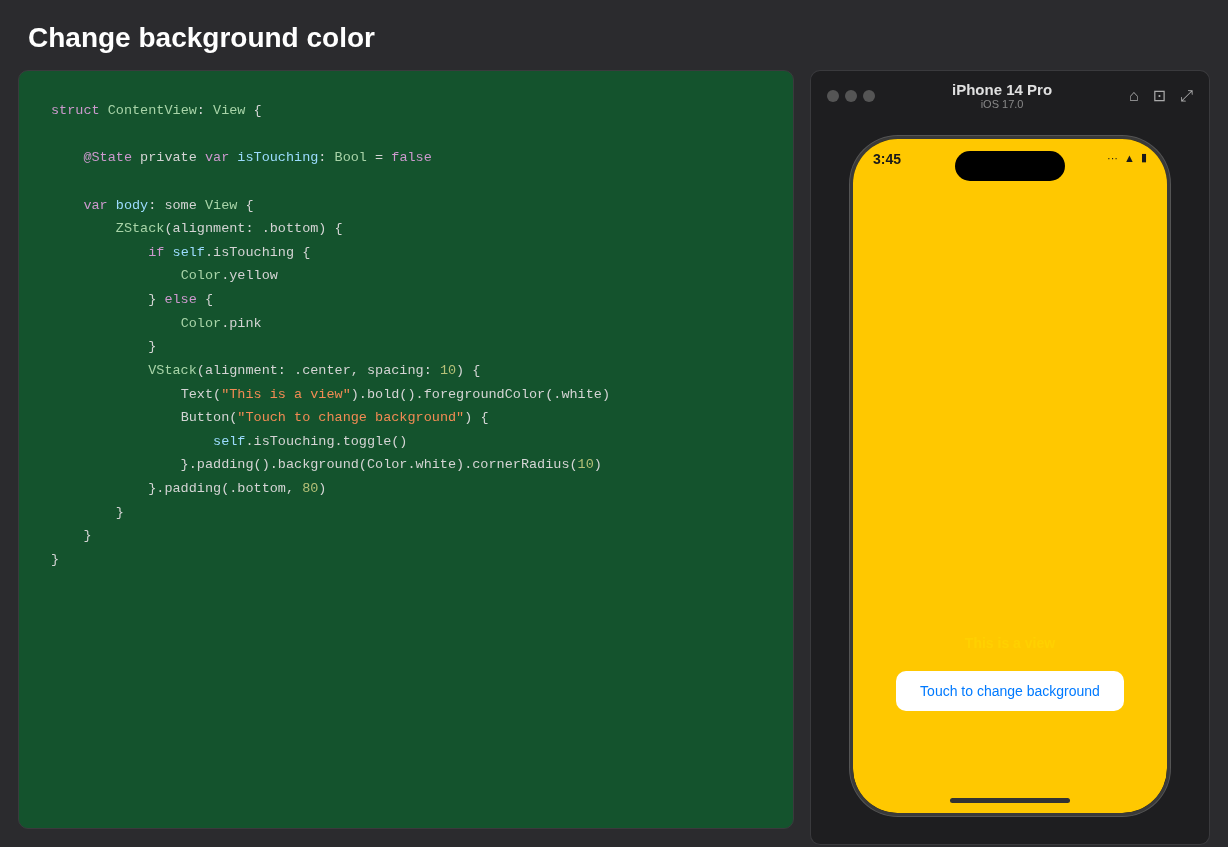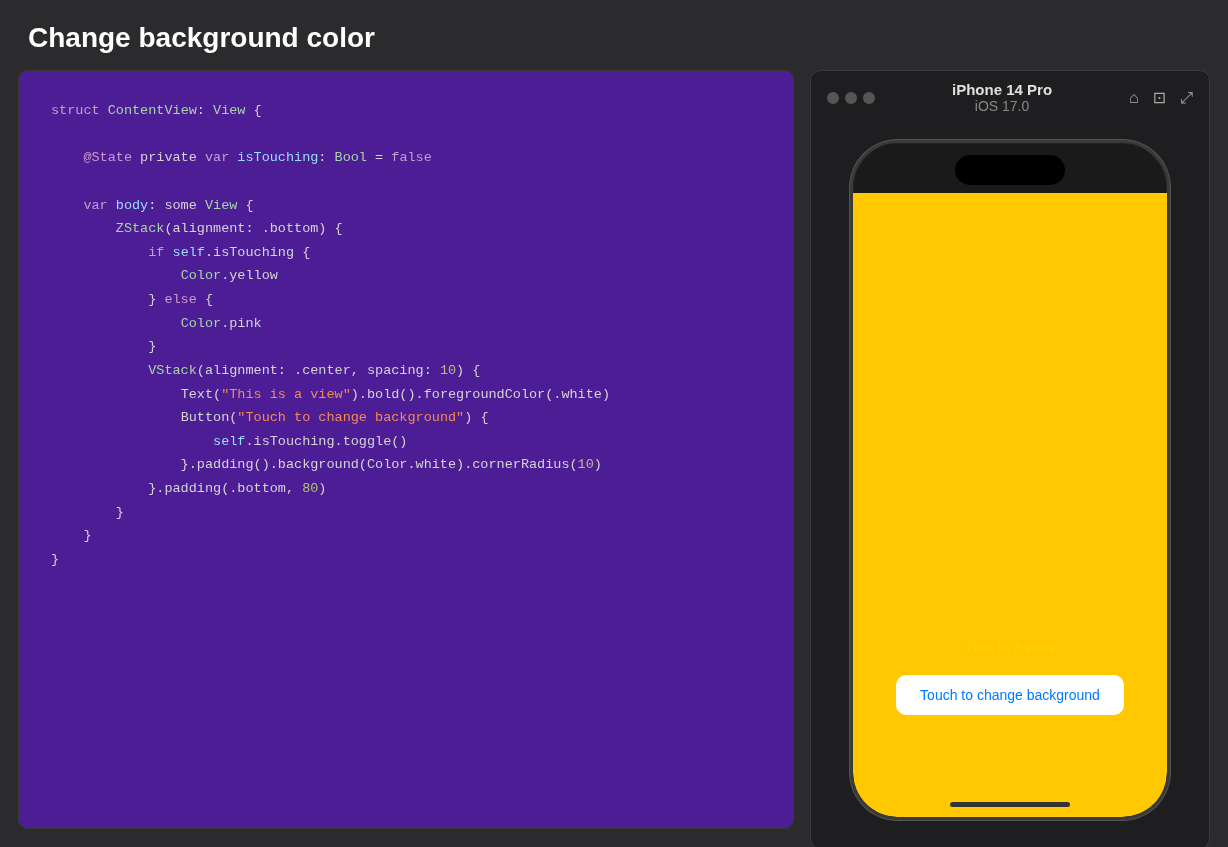--- a/index.html
+++ b/index.html
@@ -27,21 +27,21 @@
       display: flex;
       flex: 1;
       gap: 0;
       padding: 0 18px 18px;
       overflow: hidden;
     }
 
     
     .code-panel {
       flex: 1;
-      background: #4c1d95;
+      background: #14532d;
       border: 1px solid #3a3a3d;
       border-radius: 10px;
       padding: 28px 32px;
       font-family: 'Menlo', 'Monaco', 'Courier New', monospace;
       font-size: 13.5px;
       line-height: 1.75;
       color: #d4d4d4;
       overflow: auto;
       margin-right: 16px;
     }
@@ -85,21 +85,21 @@
 
     .sim-device-name {
       color: #e0e0e0;
       font-size: 15px;
       font-weight: 600;
       display: block;
     }
 
     .sim-device-os {
       color: #888;
-      font-size: 14px;
+      font-size: 11px;
       display: block;
     }
 
     .sim-toolbar-actions {
       display: flex;
       gap: 14px;
       align-items: center;
     }
 
     .sim-toolbar-icon {
@@ -250,20 +250,28 @@
         <span class="sim-toolbar-icon">⊡</span>
         <span class="sim-toolbar-icon">⤢</span>
       </div>
     </div>
 
     <div class="phone-frame-wrap">
       <div class="phone-frame">
 
         <div class="dynamic-island"></div>
 
+        <div class="phone-status">
+          <span class="phone-time">3:45</span>
+          <div class="phone-status-right">
+            <span>···</span>
+            <span>▲</span>
+            <span>▮</span>
+          </div>
+        </div>
 
         <div class="phone-content-area">
           <div style="display:flex;flex-direction:column;align-items:center;gap:10px;">
             <span class="app-view-label" style="color:#ffd000;font-size:14px;font-weight:600;">This is a view</span>
             <button class="app-button">Touch to change background</button>
           </div>
         </div>
 
         <div class="phone-bottom-bar"></div>
       </div>

